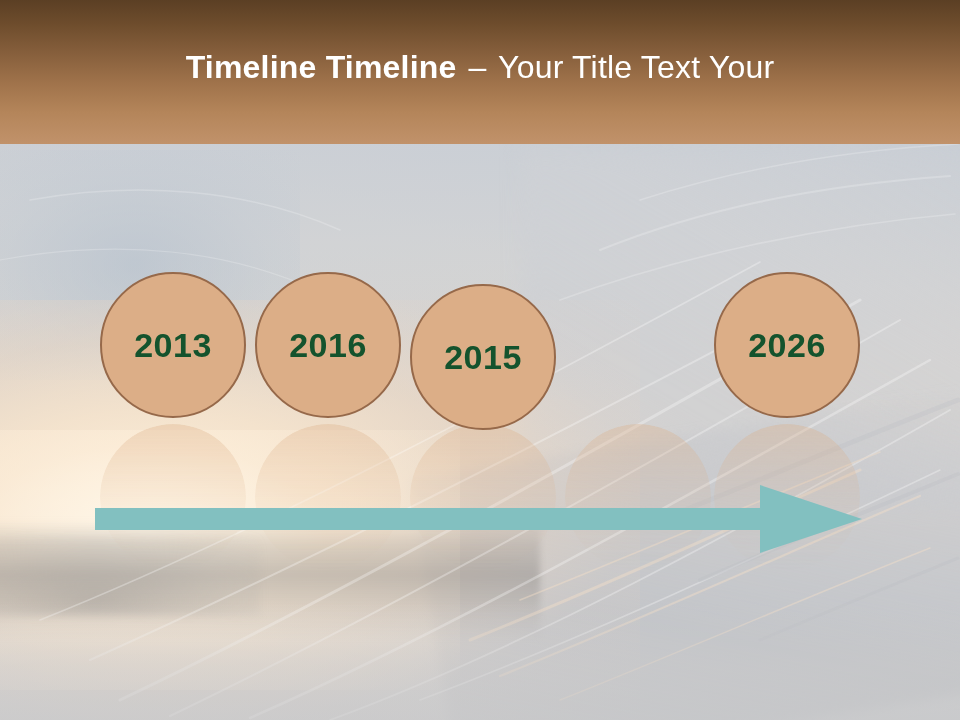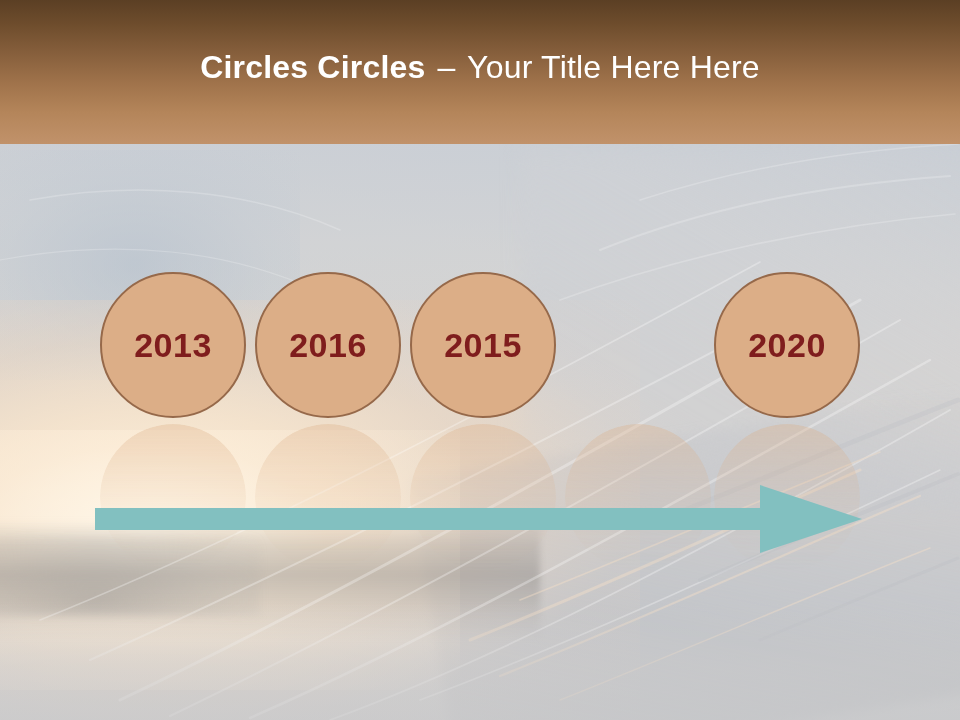--- a/index.html
+++ b/index.html
@@ -190,21 +190,21 @@
     background: #dcae87;
     border: 2px solid #96694a;
     box-sizing: border-box;
     display: flex;
     align-items: center;
     justify-content: center;
   }
   .circle-label {
     font-size: 34px;
     font-weight: bold;
-    color: #7f1d1d;
+    color: #14532d;
     line-height: 1;
     letter-spacing: 0.5px;
   }
 
   
   .reflection {
     position: absolute;
     width: 146px;
     height: 146px;
     border-radius: 50%;
@@ -313,29 +313,29 @@
     <div class="arrow-head"></div>
   </div>
 
   <div class="circles-layer">
     <div class="circle" style="left:100px; top:272px;">
       <span class="circle-label">2013</span>
     </div>
     <div class="circle" style="left:255px; top:272px;">
       <span class="circle-label">2016</span>
     </div>
-    <div class="circle" style="left:410px; top:272px;">
+    <div class="circle" style="left:410px; top:284px;">
       <span class="circle-label">2015</span>
     </div>
     <div class="circle" style="left:714px; top:272px;">
-      <span class="circle-label">2020</span>
+      <span class="circle-label">2026</span>
     </div>
   </div>
 
   <div class="header">
     <div class="header-title">
-      <span class="title-strong">Circles Circles</span>
+      <span class="title-strong">Timeline Timeline</span>
       <span class="title-dash">–</span>
-      <span class="title-rest">Your Title Here Here</span>
+      <span class="title-rest">Your Title Text Your</span>
     </div>
   </div>
 
 </div>
 
 </body></html>

